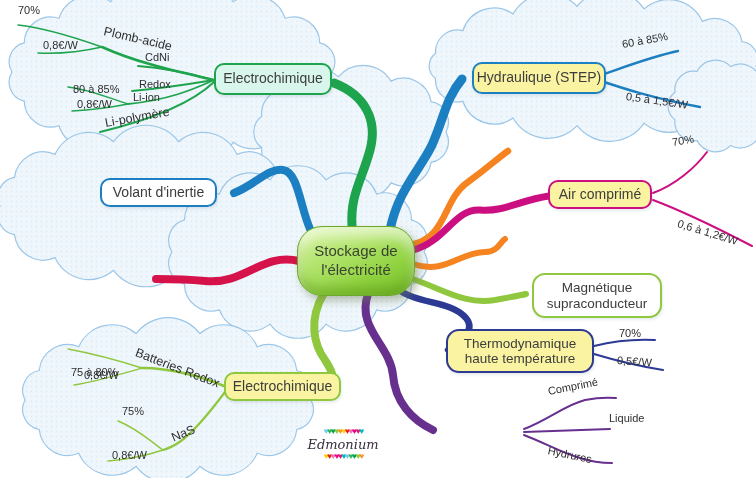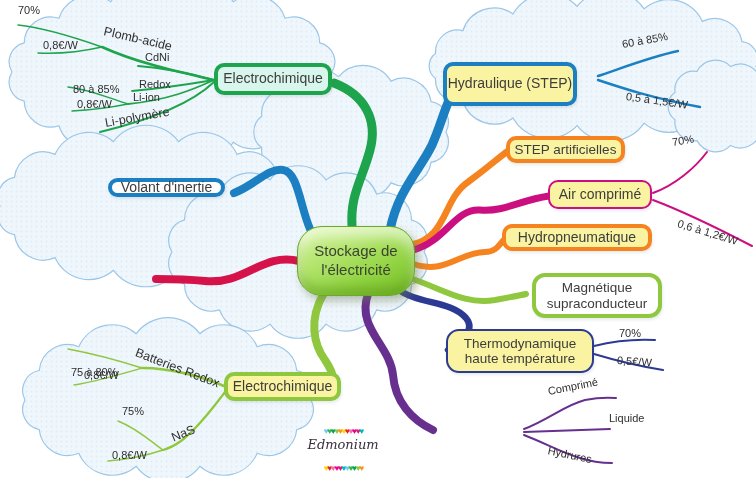--- a/index.html
+++ b/index.html
@@ -8,21 +8,21 @@
     font-family:"Liberation Sans","DejaVu Sans",sans-serif;color:#3d3d3d;
   }
   .stage svg{position:absolute;left:0;top:0;}
   #clouds path{stroke:var(--c-cloud_stroke);stroke-width:1.2;}
   path.branch{fill:none;stroke-linecap:round;stroke-linejoin:round;}
   .st-green{stroke:var(--c-green);} .st-blue{stroke:var(--c-blue);}
   .st-orange{stroke:var(--c-orange);} .st-magenta{stroke:var(--c-magenta);}
   .st-ygreen{stroke:var(--c-ygreen);} .st-navy{stroke:var(--c-navy);}
   .st-purple{stroke:var(--c-purple);} .st-red{stroke:var(--c-red);}
   .node{
-    position:absolute;box-sizing:border-box;border:4px solid #0c4a6e;border-radius:10px;
+    position:absolute;box-sizing:border-box;border:2px solid #0c4a6e;border-radius:10px;
     display:flex;align-items:center;justify-content:center;text-align:center;
     font-size:14px;line-height:1.12;white-space:pre-line;color:#3d3d3d;
     box-shadow:1px 2px 3px rgba(90,110,140,.14);
   }
   .b-green{border-color:var(--c-green);} .b-blue{border-color:var(--c-blue);}
   .b-orange{border-color:var(--c-orange);} .b-magenta{border-color:var(--c-magenta);border-width:2.5px;}
   .b-ygreen{border-color:var(--c-ygreen);} .b-navy{border-color:var(--c-navy);border-width:2.5px;}
   .b-purple{border-color:var(--c-purple);border-width:2.5px;} .b-red{border-color:var(--c-red);}
   .f-yellow{background:var(--c-node_yellow);} .f-cyan{background:var(--c-node_cyan);} .f-white{background:#fff;}
   .center-node{
@@ -36,21 +36,21 @@
                inset 0 -8px 10px rgba(70,125,10,.30);
   }
   .leaf{
     position:absolute;font-size:11px;color:#2e2e2e;white-space:nowrap;
     transform-origin:0 50%;
   }
   .leaf.big{font-size:12.5px;}
   .logo{position:absolute;left:306px;top:427px;width:74px;text-align:center;line-height:1;}
   .logo .hearts{font-size:8.5px;letter-spacing:-1.5px;height:10px;}
   .logo .brand{font-family:"DejaVu Serif","Liberation Serif",serif;font-style:italic;
-    font-size:13px;color:#3a2e3e;margin:1px 0 13px 0;}
+    font-size:13px;color:#3a2e3e;margin:1px 0 1px 0;}
 </style>
 </head>
 <body>
 
 <div class="stage">
 
   <svg width="756" height="478" viewBox="0 0 756 478">
     <defs>
       <pattern id="dots" width="5" height="5" patternUnits="userSpaceOnUse">
         <rect width="5" height="5" style="fill:var(--c-cloud_fill)"></rect>
@@ -108,29 +108,27 @@
       <path class="branch st-ygreen" stroke-width="2.6" d="M 224,386 C 203,377 172,368 142,368"></path>
       <path class="branch st-ygreen" stroke-width="1.4" d="M 142,368 C 120,361 95,354 68,349"></path>
       <path class="branch st-ygreen" stroke-width="1.4" d="M 142,368 C 118,375 98,381 74,385"></path>
       <path class="branch st-ygreen" stroke-width="2.2" d="M 225,392 C 213,408 196,430 181,441 C 174,446 170,448 163,450"></path>
       <path class="branch st-ygreen" stroke-width="1.4" d="M 163,450 C 150,441 138,429 118,421"></path>
       <path class="branch st-ygreen" stroke-width="1.4" d="M 163,450 C 148,455 132,459 108,461"></path>
     </g>
   </svg>
 
   <div class="node f-cyan b-green" style="left:214px;top:63px;width:118px;height:32px;">Electrochimique</div>
-  <div class="node f-yellow b-blue" style="left:443px;top:62px;width:134px;height:44px;">Hydraulique (STEP)</div>
-  <div class="node f-yellow b-orange" style="left:506px;top:136px;width:119px;height:27px;font-size:13.5px;">STEP artificielles</div>
+  <div class="node f-yellow b-blue" style="left:472px;top:62px;width:134px;height:32px;">Hydraulique (STEP)</div>
   <div class="node f-yellow b-magenta" style="left:548px;top:180px;width:104px;height:29px;">Air comprimé</div>
-  <div class="node f-yellow b-orange" style="left:502px;top:224px;width:150px;height:27px;">Hydropneumatique</div>
   <div class="node f-white b-ygreen" style="left:532px;top:273px;width:130px;height:45px;border-radius:13px;font-size:13.5px;">Magnétique
 supraconducteur</div>
   <div class="node f-yellow b-navy" style="left:446px;top:329px;width:148px;height:44px;border-radius:13px;font-size:13.5px;">Thermodynamique
 haute température</div>
-  <div class="node f-white b-blue" style="left:108px;top:178px;width:117px;height:19px;">Volant d'inertie</div>
+  <div class="node f-white b-blue" style="left:100px;top:178px;width:117px;height:29px;">Volant d'inertie</div>
   <div class="node f-yellow b-ygreen" style="left:224px;top:372px;width:117px;height:29px;">Electrochimique</div>
 
   <div class="center-node">Stockage de
 l'électricité</div>
 
   <span class="leaf" style="left:18px;top:4px;">70%</span>
   <span class="leaf" style="left:43px;top:39px;">0,8€/W</span>
   <span class="leaf big" style="left:104px;top:24px;transform:rotate(13deg);">Plomb-acide</span>
   <span class="leaf" style="left:145px;top:51px;">CdNi</span>
   <span class="leaf" style="left:73px;top:83px;">80 à 85%</span>

